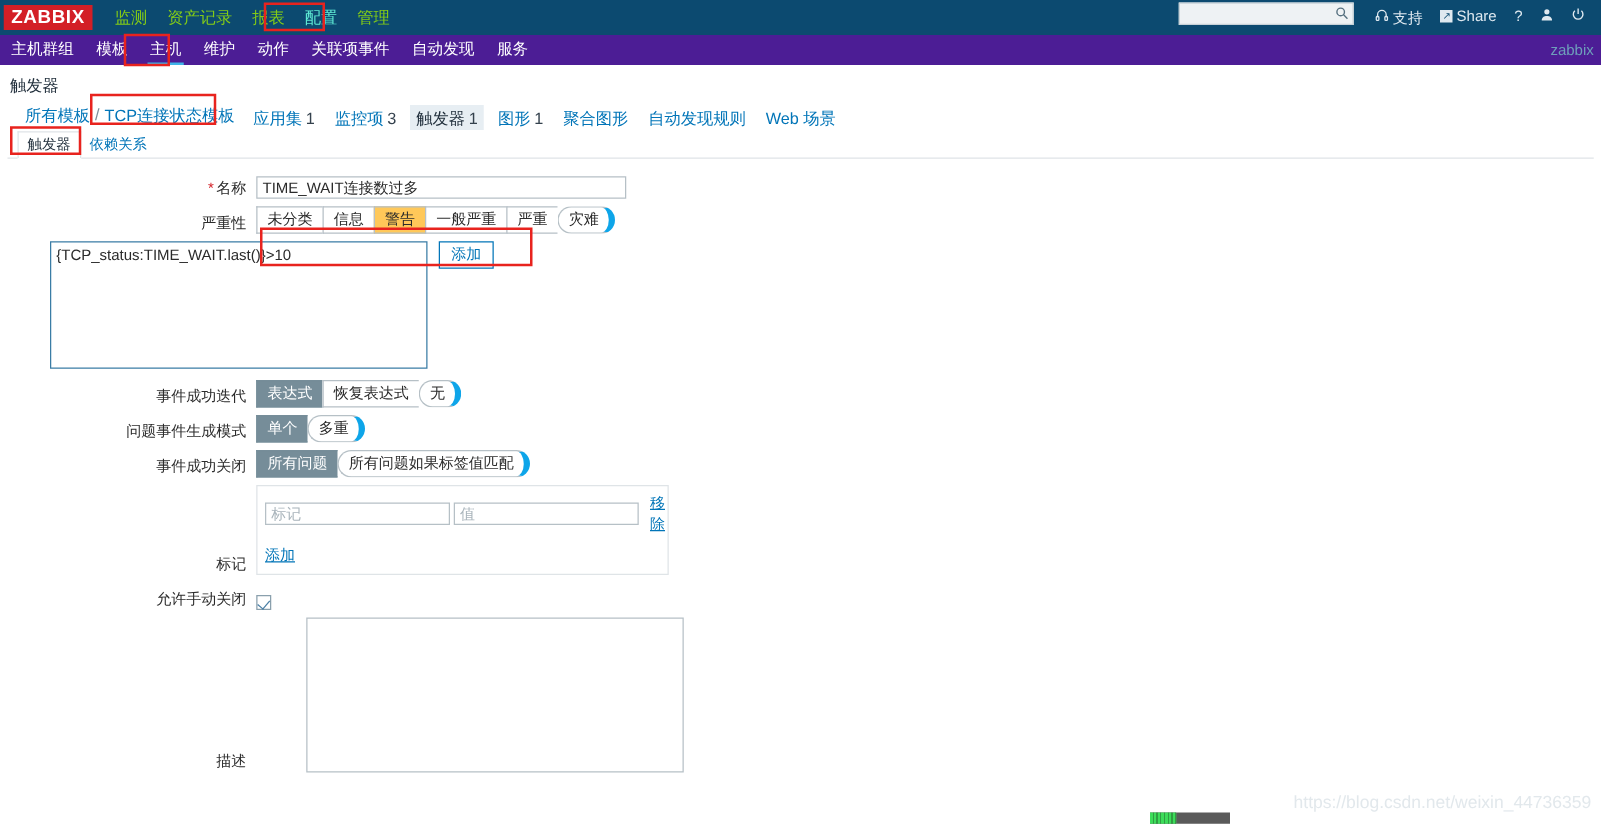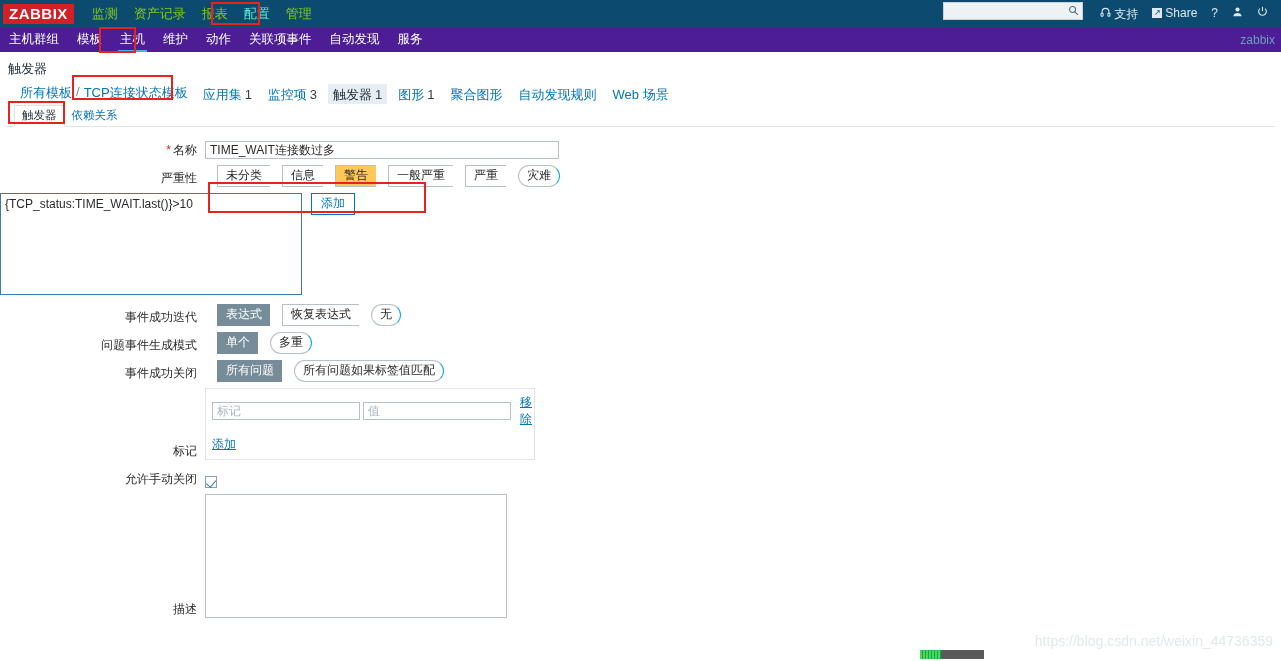--- a/index.html
+++ b/index.html
@@ -180,54 +180,54 @@
   input.txt {
     height: 18px;
     border: 1px solid #b6c0c6;
     font-size: 12px;
     padding: 0 4px;
     outline: none;
     background: #fff;
     font-family: "Liberation Sans", sans-serif;
     color: #2b2b2b;
   }
-  input.txt.wide { width: 354px; }
+  input.txt.wide { width: 296px; }
   input.txt.url { width: 302px; }
   input.txt.tag { width: 148px; }
   input.txt.tagval { width: 148px; }
   input.txt::placeholder { color: #a9b4bb; }
 
   textarea.ta {
     border: 1px solid #3a7ca5;
     font-size: 12px;
     padding: 3px 4px;
     outline: none;
     resize: none;
     font-family: "Liberation Sans", sans-serif;
     color: #2b2b2b;
     background: #fff;
+    margin-left: 40px;
   }
   textarea.expr { width: 302px; height: 102px; }
   textarea.desc { width: 302px; height: 124px; border: 1px solid #b6c0c6; }
 
   
   .segs { display: flex; }
   .seg {
     border: 1px solid #b6c0c6;
     border-right: none;
     padding: 2px 8px 3px 8px;
     font-size: 12px;
     background: #fff;
     color: #2b2b2b;
     cursor: pointer;
     white-space: nowrap;
     line-height: 15px;
-    margin-left: 12px;
-  }
-  .seg:last-child { border-right: 1px solid #0ea5e9; border-radius: 11px; }
+  }
+  .seg:last-child { border-right: 5px solid #0ea5e9; border-radius: 11px; }
   .seg.on-warn { background: #ffc859; color: #2b2b2b; }
   .seg.on-grey { background: #768d99; color: #ffffff; border-color: #768d99; }
 
   .btn {
     border: 1px solid #0275b8;
     background: #ffffff;
     color: #0275b8;
     font-size: 12px;
     padding: 2px 9px 3px 9px;
     cursor: pointer;

